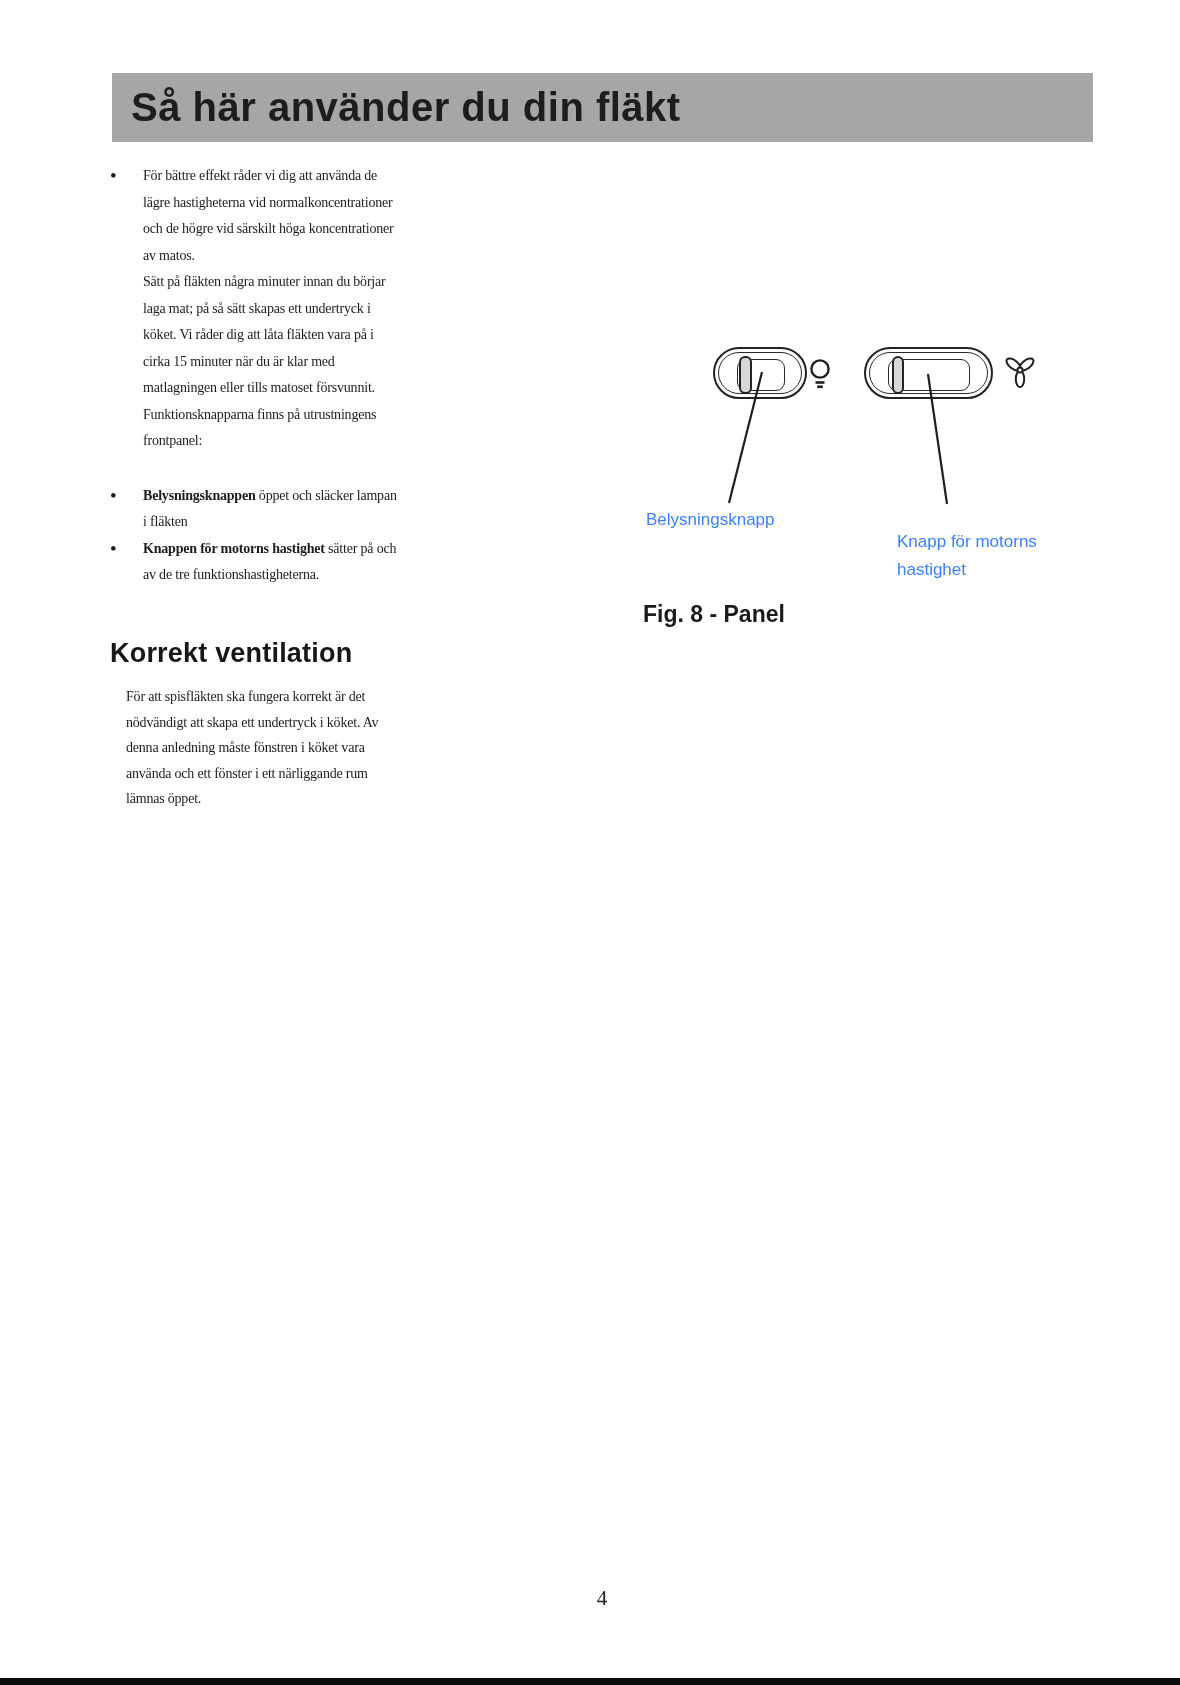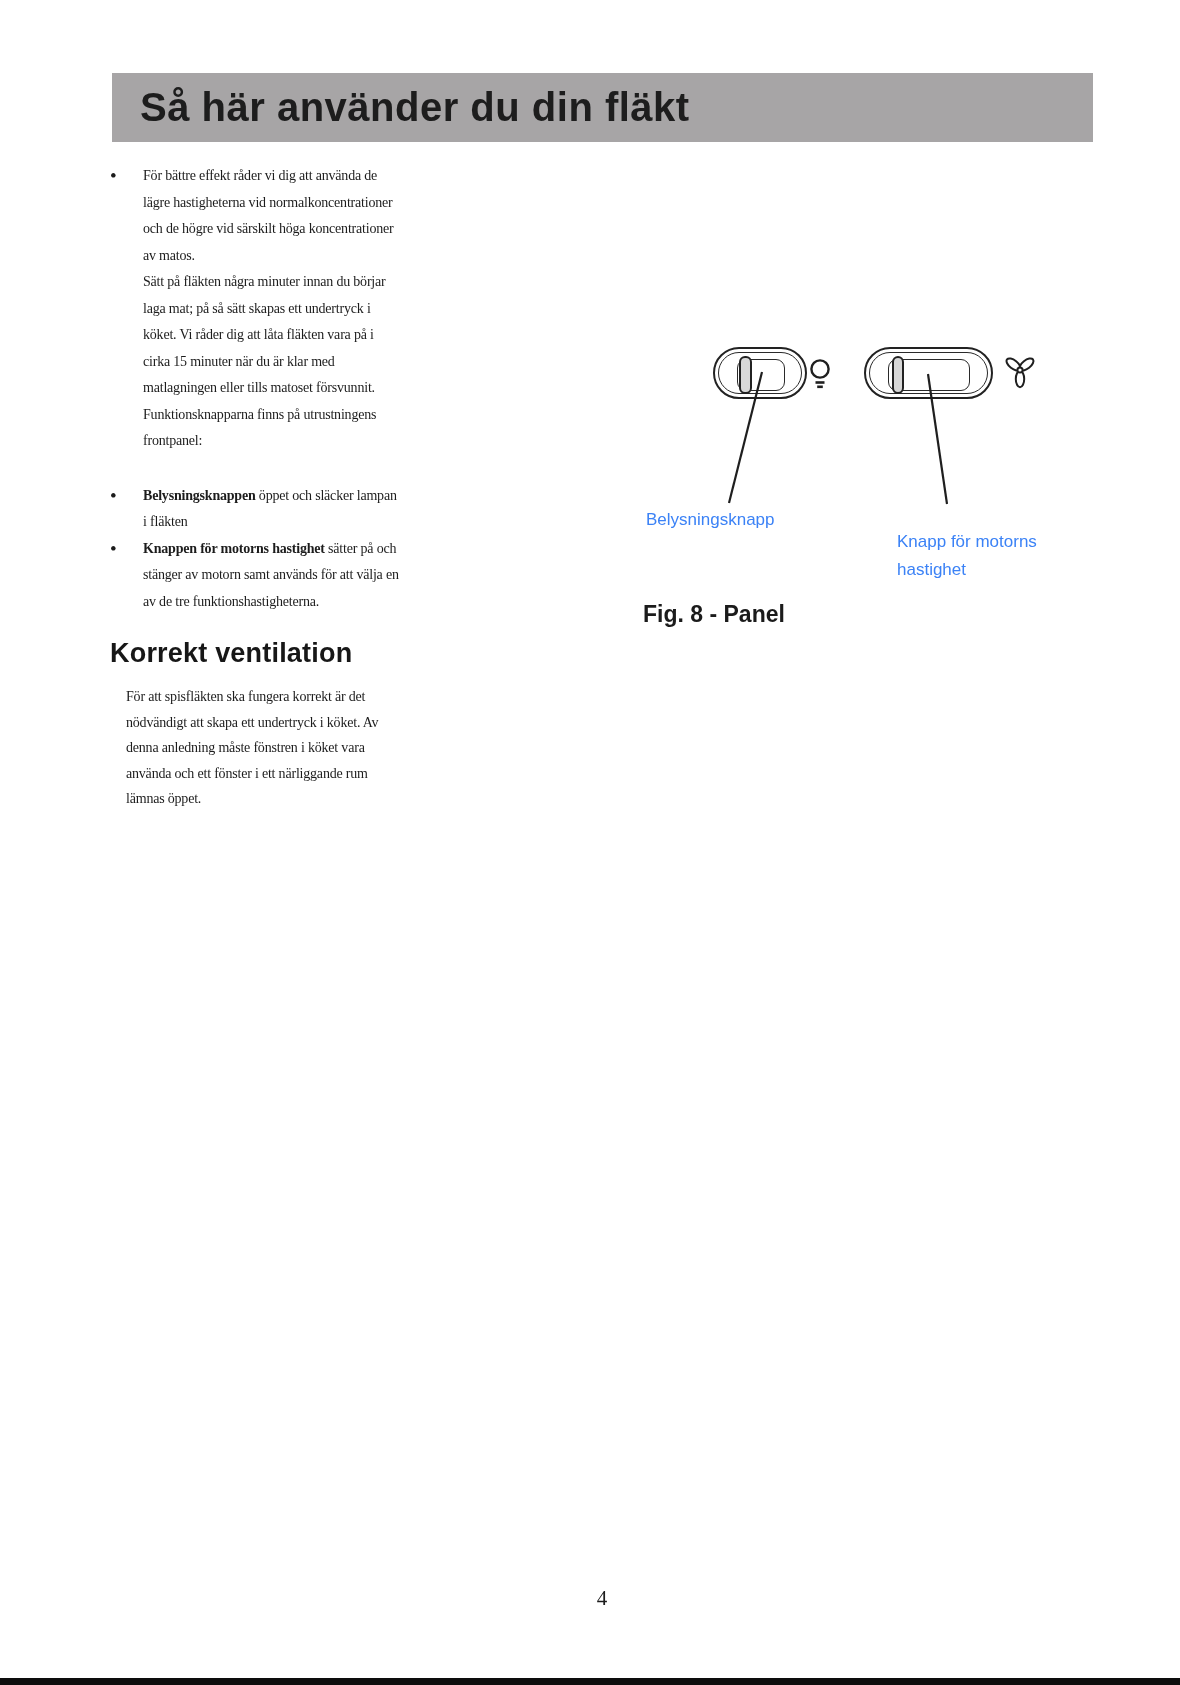--- a/index.html
+++ b/index.html
@@ -7,21 +7,21 @@
     position:relative;width:1180px;height:1685px;background:#ffffff;overflow:hidden;
     font-family:"Liberation Serif","DejaVu Serif",serif;color:#1c1c1c;
   }
   
   .header-bar{
     position:absolute;left:112px;top:73px;width:981px;height:69px;
     background:#a7a5a6;display:flex;align-items:center;
   }
   .header-bar .title{
     font-family:"Liberation Sans","DejaVu Sans",sans-serif;
-    font-weight:bold;font-size:40px;color:#1d1d1d;padding-left:28px;letter-spacing:0.5px;
+    font-weight:bold;font-size:40px;color:#1d1d1d;padding-left:19px;letter-spacing:0.5px;
   }
   
   .textcol{position:absolute;left:110px;top:163px;width:480px;}
   .bullet-item{display:flex;}
   .bullet-item .bmark{flex:0 0 33px;font-size:19px;line-height:26.5px;}
   .blines{flex:1;}
   .tline{font-size:14px;line-height:26.5px;letter-spacing:-0.2px;white-space:nowrap;}
   .tline b{font-weight:bold;margin-top:12px;}
   .gap1{height:28px;}
   .sec-head{
@@ -96,21 +96,20 @@
       <div class="blines">
         <div class="tline"><b>Belysningsknappen</b><span> öppet och släcker lampan</span></div>
         <div class="tline">i fläkten</div>
       </div>
     </div>
 
     <div class="bullet-item">
       <span class="bmark">•</span>
       <div class="blines">
         <div class="tline"><b>Knappen för motorns hastighet</b><span> sätter på och</span></div>
-        <div class="tline">stänger av motorn samt används för att välja en</div>
         <div class="tline">av de tre funktionshastigheterna.</div>
       </div>
     </div>
   </div>
 
   <div class="sec-head">Korrekt ventilation</div>
   <div class="sec-par">
     <div class="tline">För att spisfläkten ska fungera korrekt är det</div>
     <div class="tline">nödvändigt att skapa ett undertryck i köket. Av</div>
     <div class="tline">denna anledning måste fönstren i köket vara</div>

